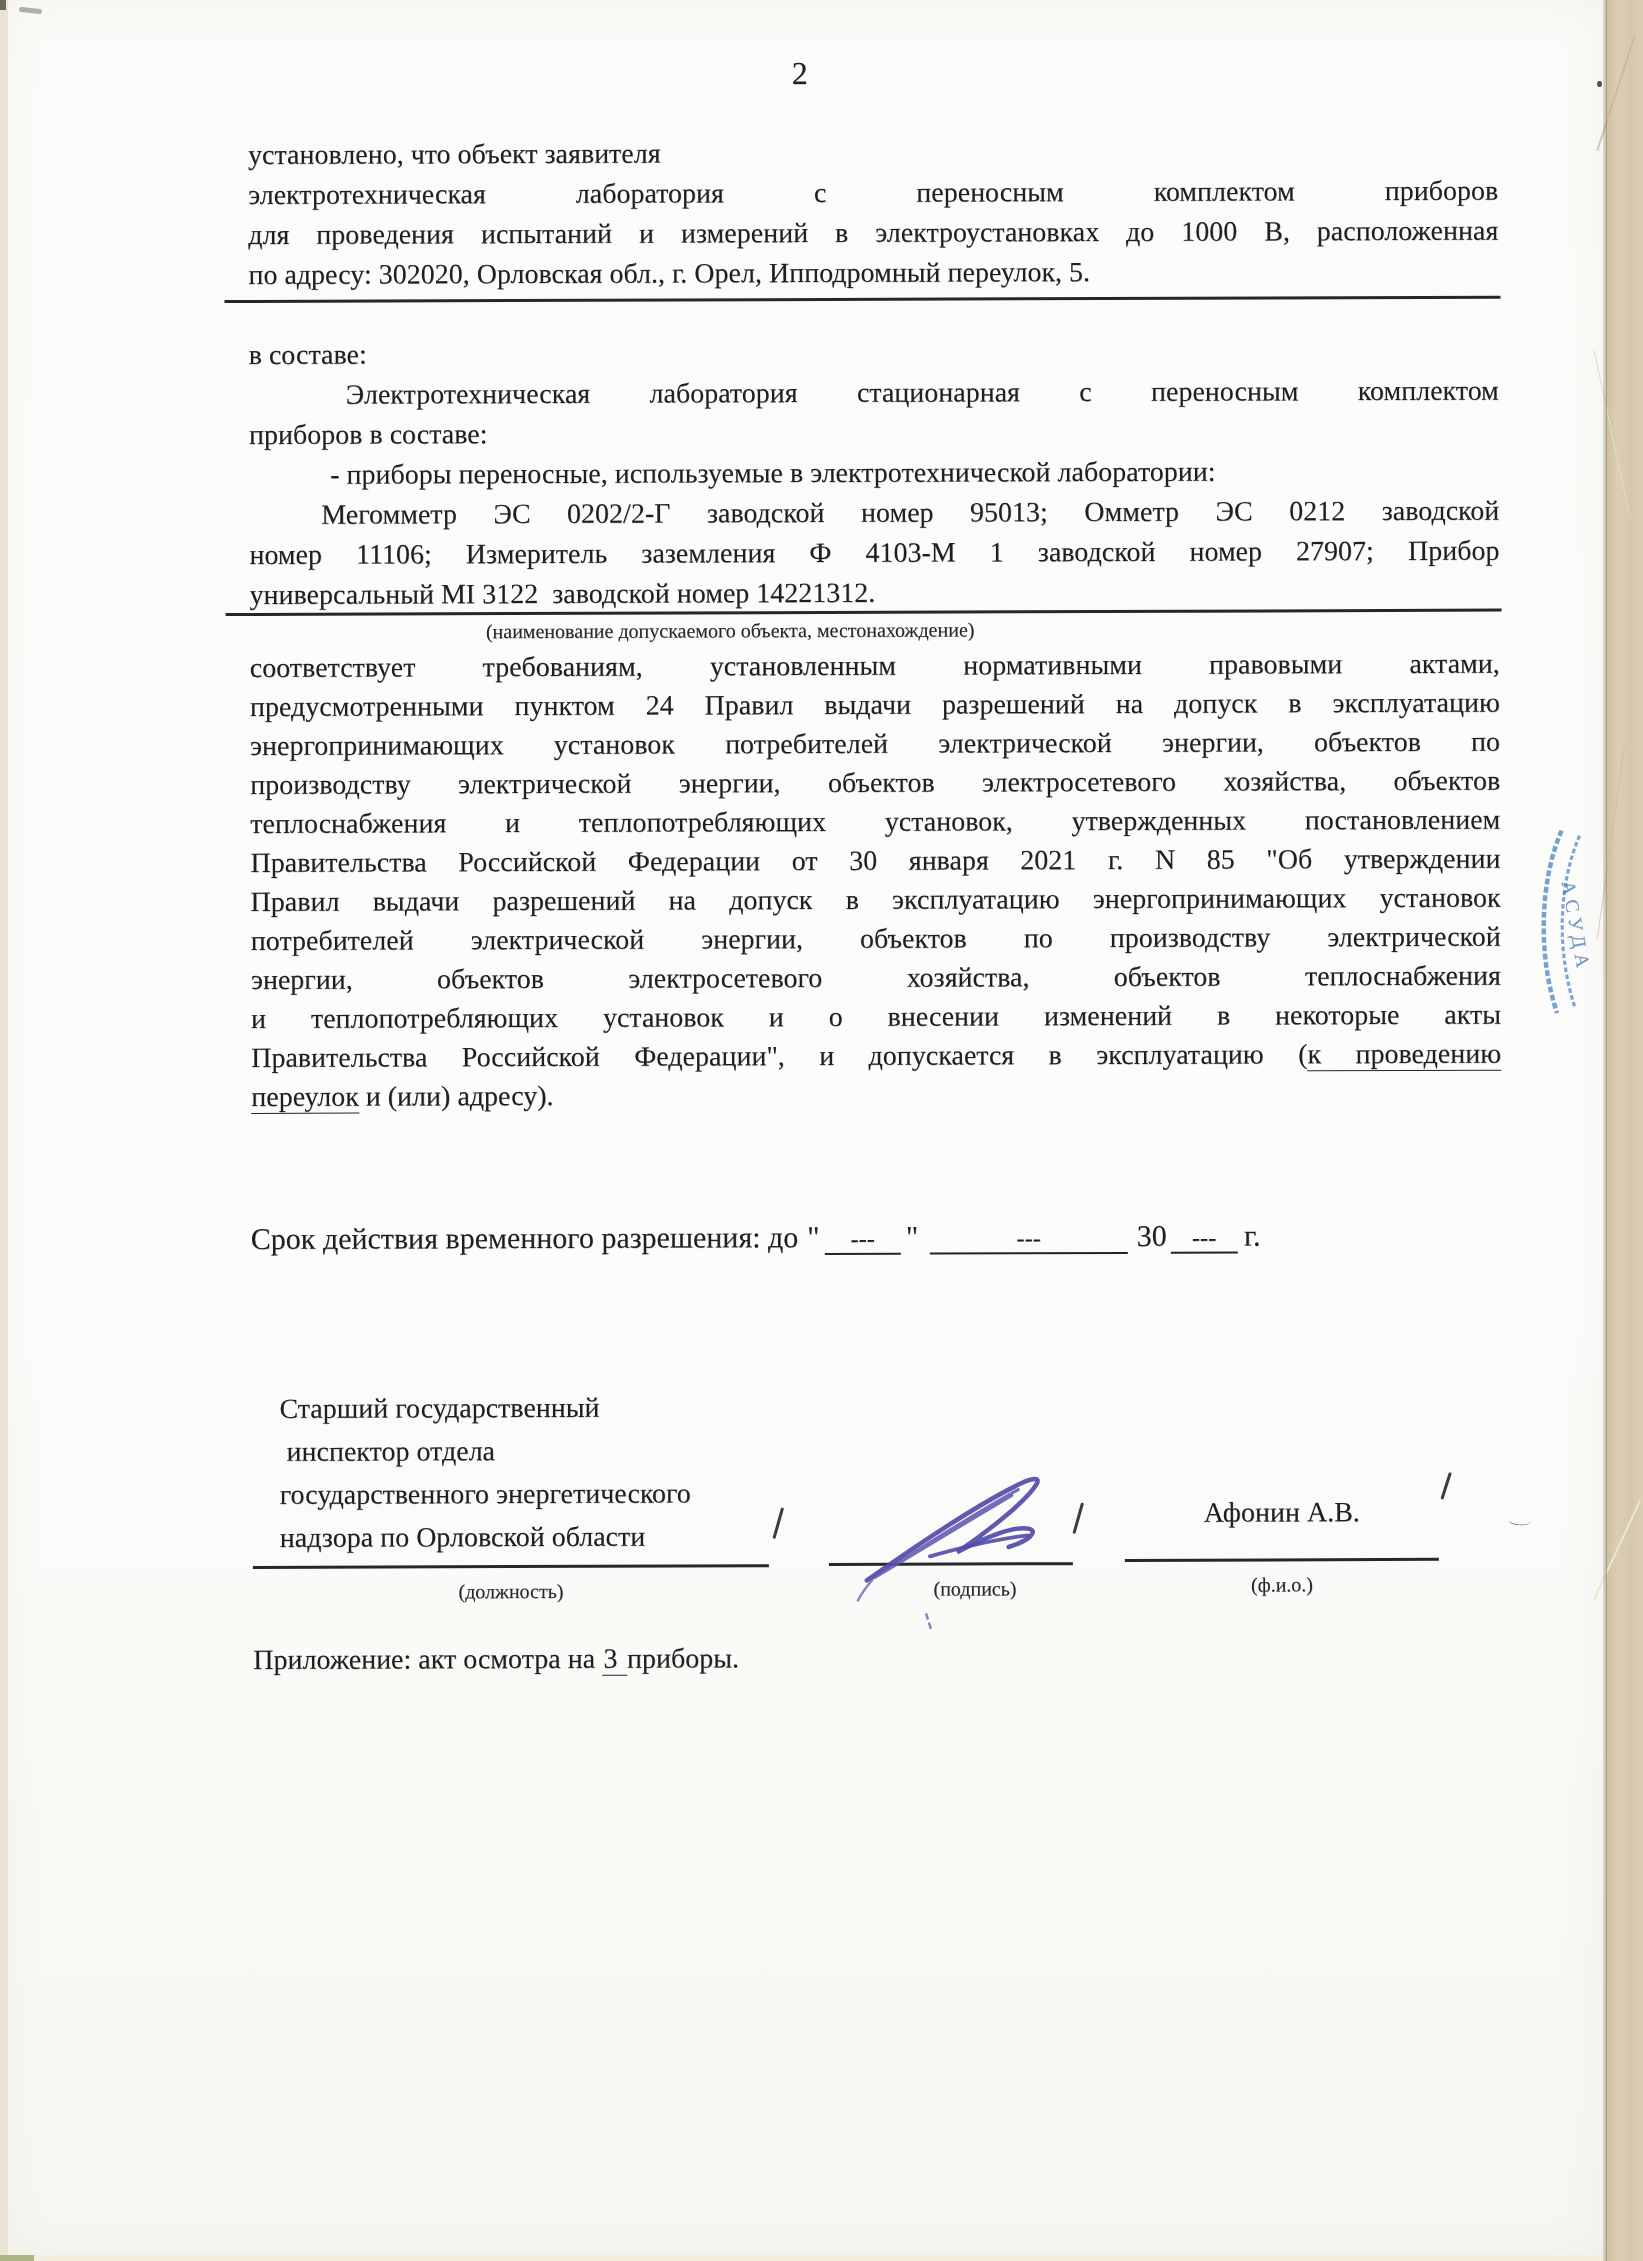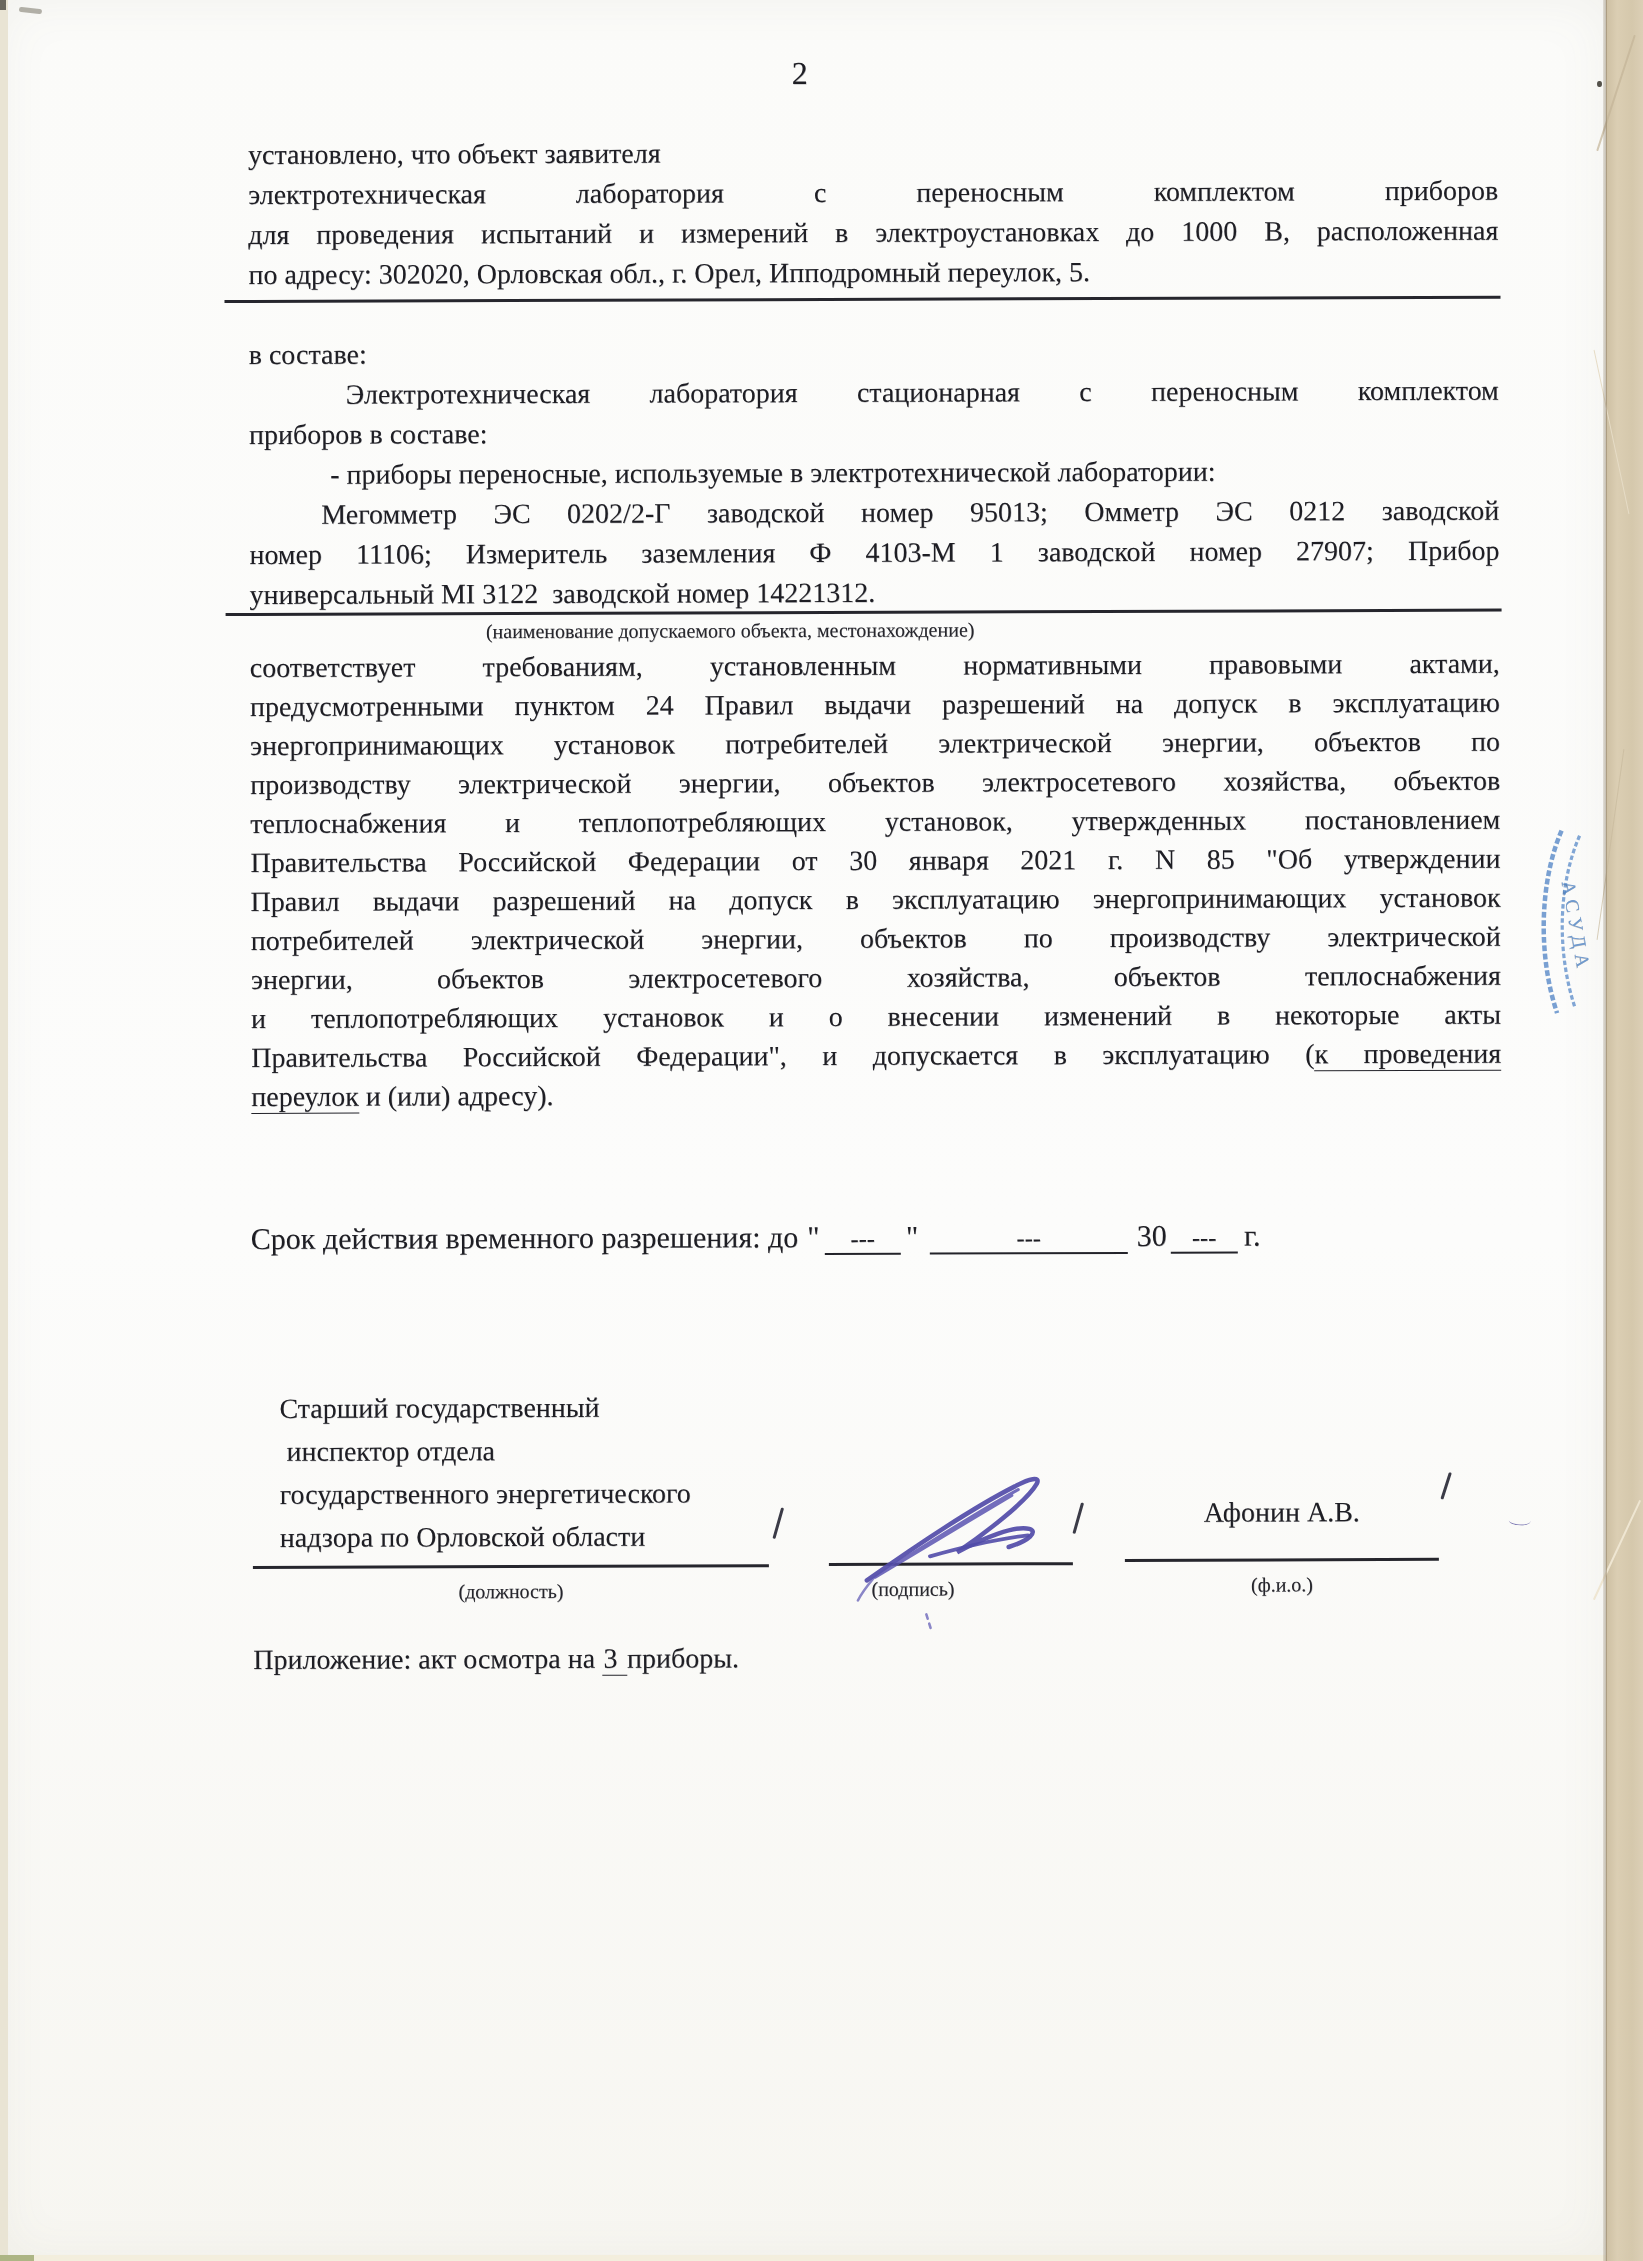--- a/index.html
+++ b/index.html
@@ -104,21 +104,21 @@
     <div class="pline j">соответствует требованиям, установленным нормативными правовыми актами,</div>
     <div class="pline j">предусмотренными пунктом 24 Правил выдачи разрешений на допуск в эксплуатацию</div>
     <div class="pline j">энергопринимающих установок потребителей электрической энергии, объектов по</div>
     <div class="pline j">производству электрической энергии, объектов электросетевого хозяйства, объектов</div>
     <div class="pline j">теплоснабжения и теплопотребляющих установок, утвержденных постановлением</div>
     <div class="pline j">Правительства Российской Федерации от 30 января 2021 г. N 85 "Об утверждении</div>
     <div class="pline j">Правил выдачи разрешений на допуск в эксплуатацию энергопринимающих установок</div>
     <div class="pline j">потребителей электрической энергии, объектов по производству электрической</div>
     <div class="pline j">энергии, объектов электросетевого хозяйства, объектов теплоснабжения</div>
     <div class="pline j">и теплопотребляющих установок и о внесении изменений в некоторые акты</div>
-    <div class="pline j"><span class="pre">Правительства Российской Федерации", и допускается в эксплуатацию (</span><span class="u">к проведения</span></div>
+    <div class="pline j"><span class="pre">Правительства Российской Федерации", и допускается в эксплуатацию (</span><span class="u">к проведению</span></div>
     <div class="pline"><span class="u">переулок</span><span class="pre"> и (или) адресу).</span></div>
   </div>
 
   <div id="validity-line">
     <span>Срок действия временного разрешения: до</span><span class="qz">"</span><span class="blank b1">---</span><span>"</span><span class="blank b2">---</span><span>30</span><span class="blank b3">---</span><span>г.</span>
   </div>
 
   <div id="position-lines">
     <div class="line">Старший государственный</div>
     <div class="line"> инспектор отдела</div>
@@ -131,21 +131,21 @@
   <div class="slash" style="left:775px; top:1507px; height:32px; transform:rotate(16deg);"></div>
 
   <svg style="position:absolute; left:852px; top:1474px; z-index:2;" width="200" height="168" viewBox="0 0 310 260">
     <path d="M 20 165 C 70 130 170 60 250 20 C 272 8 290 4 284 16 C 268 44 200 95 160 122 C 200 100 250 80 272 86 C 286 90 272 104 240 114" stroke="#514ba8" stroke-width="7" fill="none" stroke-linecap="round" opacity="0.92"></path>
     <path d="M 45 152 C 100 118 190 60 255 25 M 33 160 C 90 126 180 72 245 34" stroke="#5a54b2" stroke-width="5" fill="none" stroke-linecap="round" opacity="0.85"></path>
     <path d="M 118 128 C 168 114 232 100 270 96" stroke="#514ba8" stroke-width="6" fill="none" stroke-linecap="round" opacity="0.9"></path>
     <path d="M 30 162 C 20 174 12 184 6 196" stroke="#5a54b2" stroke-width="4" fill="none" stroke-linecap="round" opacity="0.7"></path>
     <path d="M 112 218 L 120 244" stroke="#5a54b2" stroke-width="4" fill="none" stroke-linecap="round" stroke-dasharray="7 8" opacity="0.7"></path>
   </svg>
   <div class="rule" style="left:827px; top:1563px; width:244px; height:2.6px;"></div>
-  <div class="cap" style="left:789px; top:1578px; width:244px;">(подпись)</div>
+  <div class="cap" style="left:851px; top:1578px; width:244px;">(подпись)</div>
 
   <div class="slash" style="left:1075px; top:1503px; height:32px; transform:rotate(16deg);"></div>
 
   <div id="officer-name">Афонин А.В.</div>
   <div class="rule" style="left:1123px; top:1560px; width:314px; height:2.6px;"></div>
   <div class="cap" style="left:1123px; top:1575px; width:314px;">(ф.и.о.)</div>
 
   <div class="slash" style="left:1443px; top:1474px; height:28px; transform:rotate(18deg);"></div>
   <div class="ink-tilde"></div>
 

